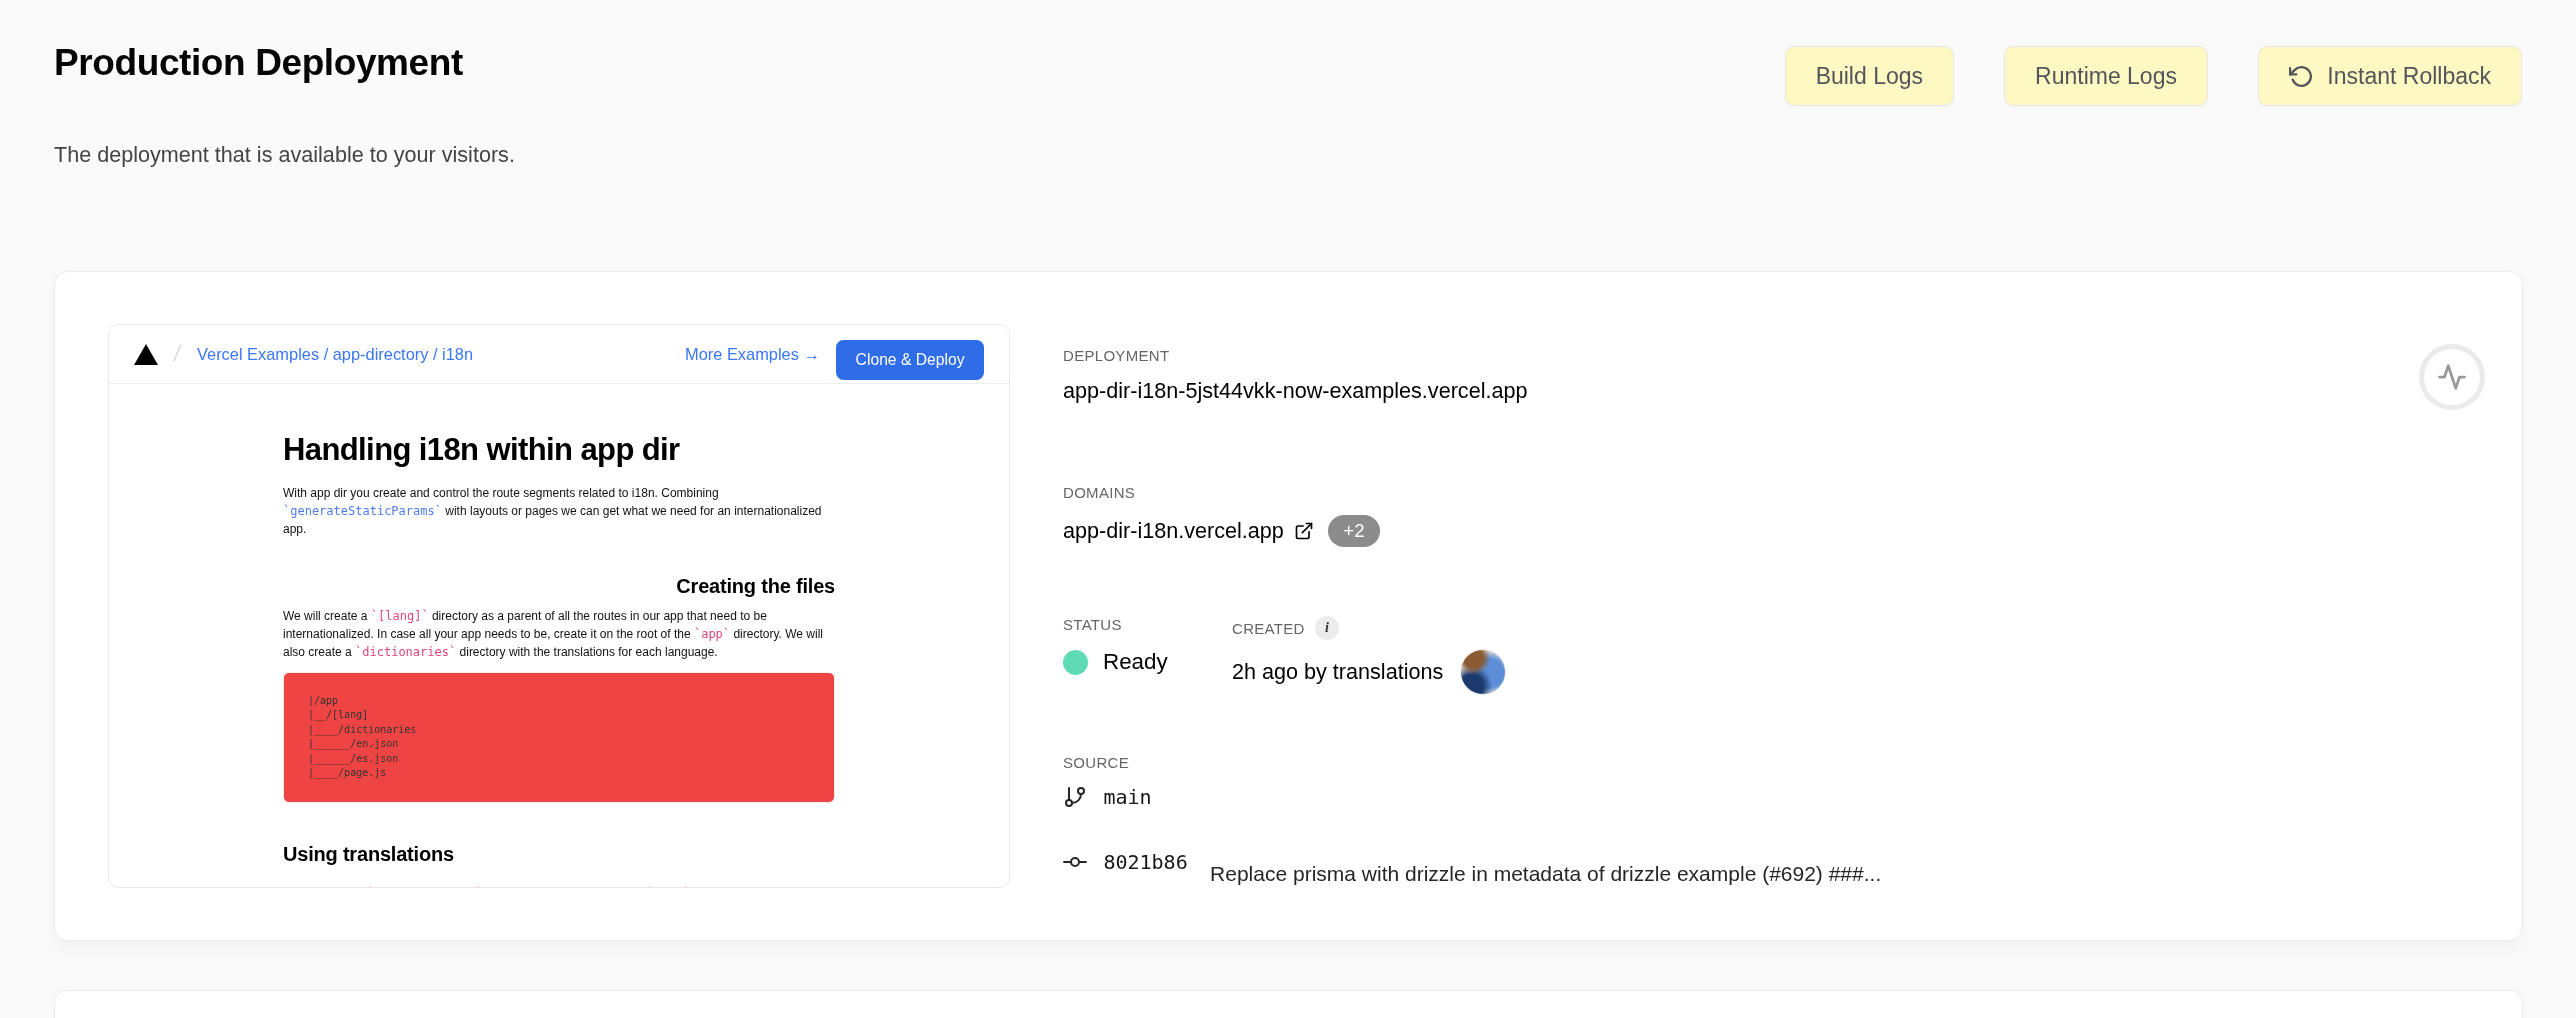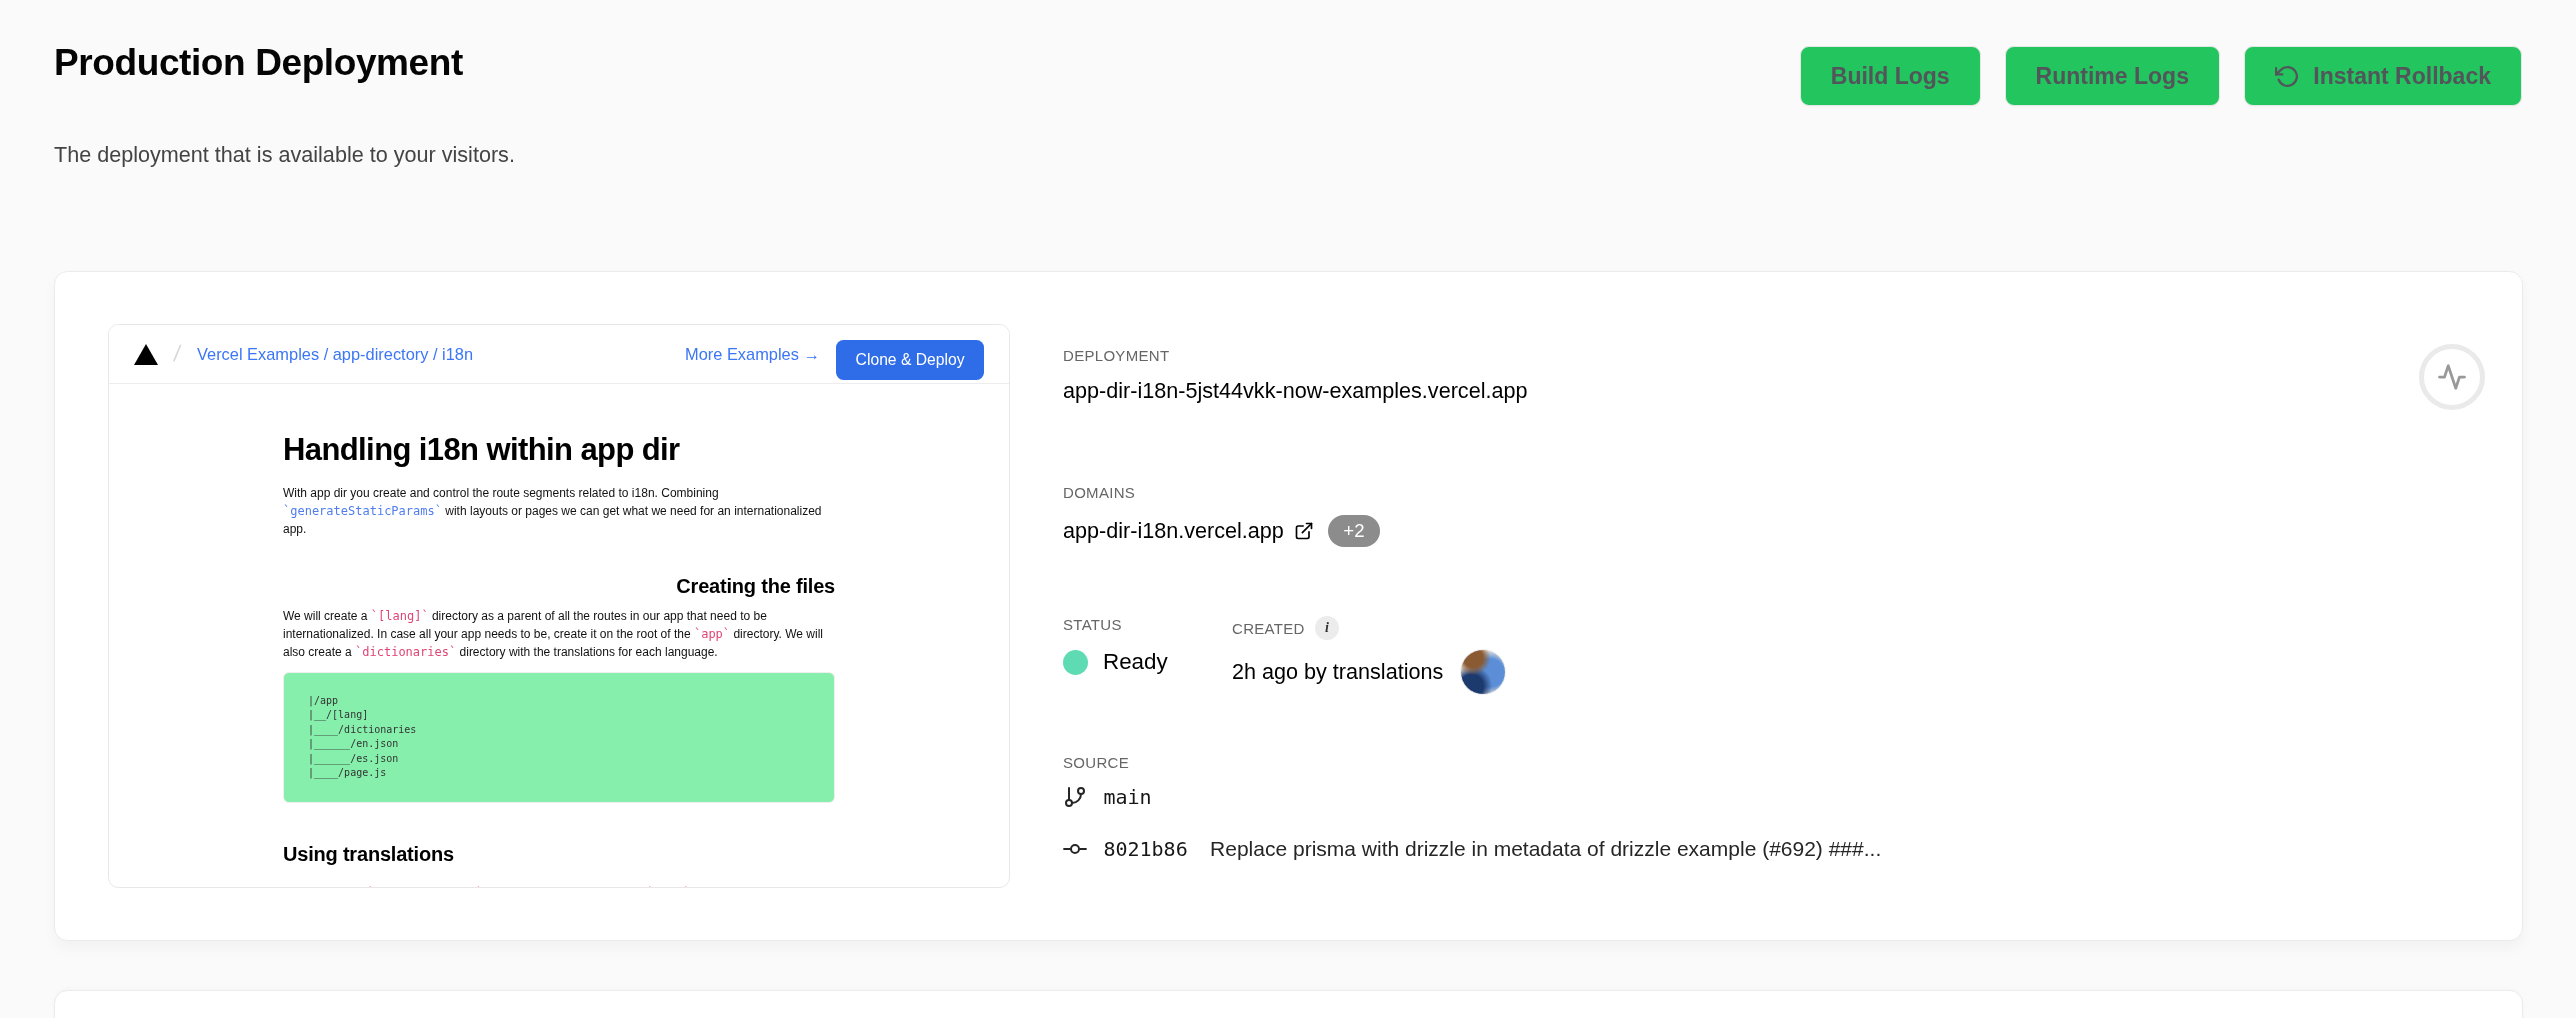--- a/index.html
+++ b/index.html
@@ -29,24 +29,25 @@
   .page-subtitle{
     position:absolute;left:54px;top:142px;
     font-size:21.6px;color:#444;font-weight:400;text-align:center;
   }
   .actions{
     position:absolute;right:54px;top:46px;
     display:flex;gap:24px;
   }
   .btn{
     height:60px;display:flex;align-items:center;gap:13.4px;
-    background:#22c55e;border:0.7px solid #e6e6e6;border-radius:9px;
-    padding:0 30px;font-size:23px;color:#52555a;font-weight:700;
+    background:#fef9c3;border:0.7px solid #e6e6e6;border-radius:9px;
+    padding:0 30px;font-size:23px;color:#52555a;font-weight:400;
     box-shadow:0 1.5px 3px rgba(0,0,0,.02);cursor:pointer;
     font-family:inherit;
+    margin-left:26px;
   }
   .btn svg{width:25px;height:25px;stroke:#52555a;fill:none;stroke-width:2.2;stroke-linecap:round;stroke-linejoin:round;}
   
   .card{
     position:absolute;left:54px;top:271px;width:2469px;height:670px;
     background:#fff;border:0.7px solid var(--card-border);border-radius:13.4px;
     box-shadow:0 7.5px 13.4px rgba(0,0,0,.035);
   }
   
   .preview{
@@ -75,21 +76,21 @@
   .article p{font-size:12px;line-height:18px;color:#111;}
   .p-intro{margin-top:16.4px;}
   .h2-files{margin-top:37px;text-align:right;}
   .p-files{margin-top:9px;}
   .h2-trans{margin-top:40px;}
   .p-trans{margin-top:18px;font-size:11.2px;}
   .code{font-family:"DejaVu Sans Mono","Liberation Mono",monospace;}
   .code-blue{color:var(--code-blue);}
   .code-pink{color:var(--code-pink);}
   .codeblock{
-    margin-top:10.4px;background:#86efac;border:0.7px solid #efefef;border-radius:6px;
+    margin-top:10.4px;background:#ef4444;border:0.7px solid #efefef;border-radius:6px;
     padding:21px 24px;font-family:"DejaVu Sans Mono","Liberation Mono",monospace;
     font-size:10px;line-height:14.5px;color:#333;white-space:pre;
   }
   
   .details{position:absolute;left:1008px;top:0;width:1379px;}
   .d-label{
     position:absolute;font-size:15px;color:var(--label-gray);font-weight:500;letter-spacing:0.3px;
   }
   .d-row{position:absolute;display:flex;align-items:center;}
   .lbl-deployment{top:75px;left:0;}
@@ -123,21 +124,21 @@
       radial-gradient(circle at 50% 50%, #ece6da 0 70%, #ffffff 100%);
   }
   .lbl-source{top:482px;left:0;}
   .row-branch{top:513px;left:0;gap:16.4px;}
   .row-commit{top:565px;left:0;gap:16.4px;}
   .src-icon{width:24px;height:24px;stroke:#262626;fill:none;stroke-width:2;stroke-linecap:round;stroke-linejoin:round;}
   .mono-val{
     font-family:"DejaVu Sans Mono","Liberation Mono",monospace;
     font-size:20px;color:#171717;text-decoration:none;
   }
-  .commit-msg{font-size:21px;color:#262626;margin-left:6px;text-decoration:none;}
+  .commit-msg{font-size:21px;color:#262626;margin-left:6px;text-decoration:none;margin-top:25px;}
   
   .activity{
     position:absolute;top:72px;right:37px;width:66px;height:66px;border-radius:50%;
     background:#fff;border:5.2px solid #eaeaea;display:flex;align-items:center;justify-content:center;
     cursor:pointer;
   }
   .activity svg{width:30px;height:30px;stroke:#999;fill:none;stroke-width:2.2;stroke-linecap:round;stroke-linejoin:round;}
   
   .next-card{
     position:absolute;left:54px;top:990px;width:2469px;height:60px;

